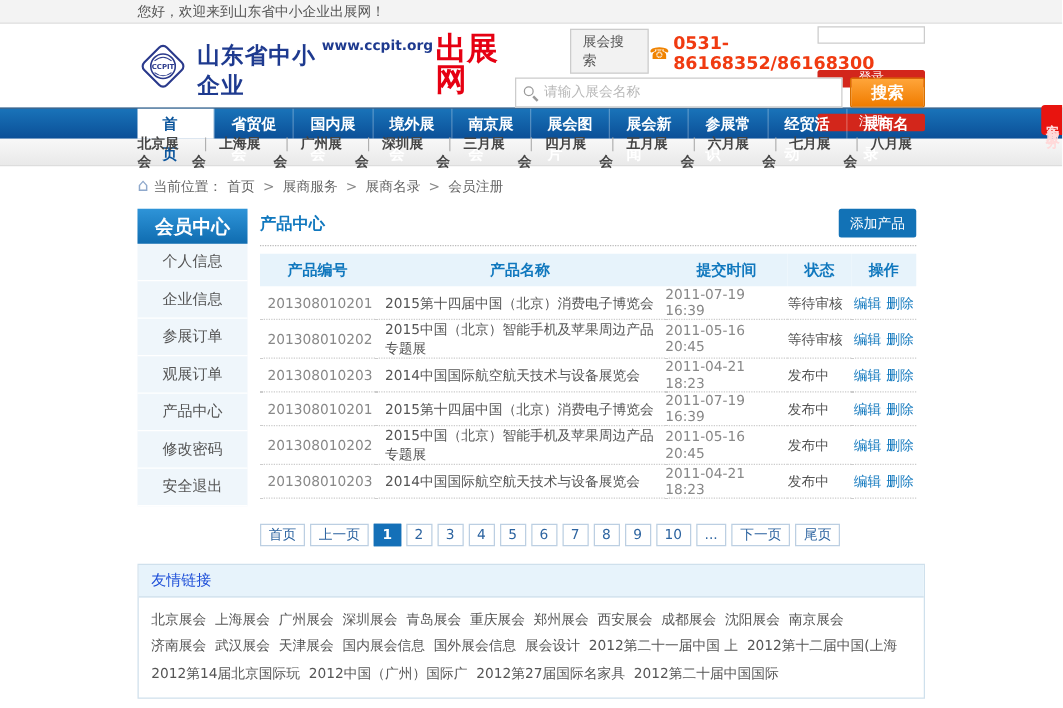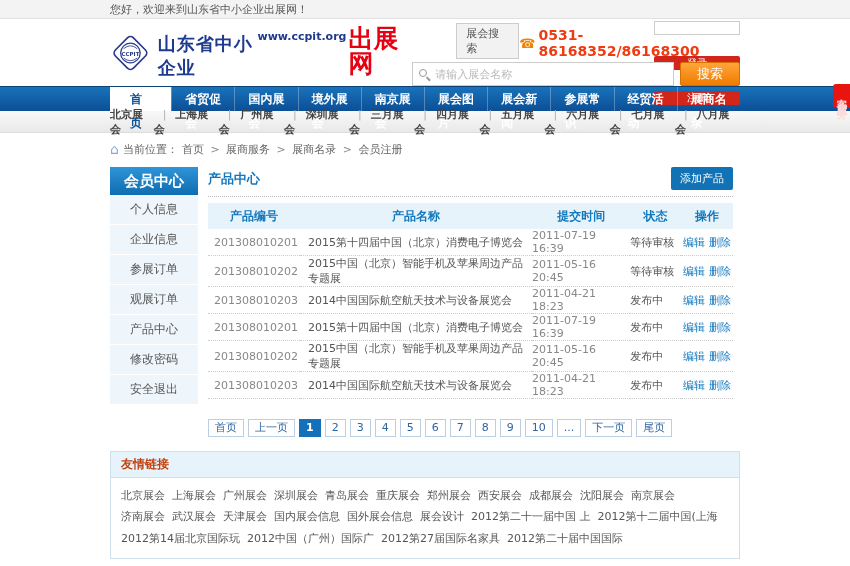--- a/index.html
+++ b/index.html
@@ -27,21 +27,21 @@
   .search-top { display:flex; justify-content:space-between; align-items:flex-end; margin-bottom:3px; }
   .search-tab { background:#f2f2f2; border:1px solid #ccc; font-size:11px; color:#555; padding:2px 9px;margin-left:44px; }
   .phone { display:flex; align-items:center; gap:3px; font-size:14px; font-weight:bold; color:#f03a10; }
   .phone-ic { font-size:13px; color:#f08300; }
   .search-row { display:flex; }
   .input-wrap { position:relative; flex:1; }
   .input-wrap input { width:100%; height:24px; border:1px solid #ccc; font-size:11px; padding:0 4px 0 22px; color:#444; }
   .input-wrap input::placeholder { color:#b9b9b9; }
   .mag { position:absolute; left:7px; top:7px; width:8px; height:8px; border:1px solid #999; border-radius:50%; }
   .mag::after { content:""; position:absolute; width:5px; height:1.5px; background:#999; transform:rotate(45deg); left:6px; top:8px; }
-  .search-btn { width:60px; height:24px; margin-left:6px; background:linear-gradient(#ffa53a,#f07c00); border:1px solid #d86f00; border-radius:2px; color:#fff; font-weight:normal; font-size:13px; cursor:pointer; }
+  .search-btn { width:60px; height:24px; margin-left:6px; background:linear-gradient(#ffa53a,#f07c00); border:1px solid #d86f00; border-radius:2px; color:#fff; font-weight:bold; font-size:13px; cursor:pointer; }
 
   
   .nav-wrap { background:linear-gradient(#1973b9,#0b4f97); border-top:1px solid #0a4277; }
   .nav { display:flex; height:24px; }
   .nav-item { color:#fff; font-size:12px; font-weight:bold; line-height:24px; padding:0 13px; }
   .nav-item + .nav-item { border-left:1px solid rgba(255,255,255,.28); }
   .nav-item.active { background:#fff; color:#0b559c; padding:0 20px; }
   .subnav-wrap { background:linear-gradient(#f8f8f8,#e9e9e9); border-bottom:1px solid #ddd; }
   .subnav { display:flex; align-items:center; height:21px; font-size:11px; }
   .subnav-item { color:#444; font-weight:bold; }
@@ -70,21 +70,21 @@
   .c-time { width:100px; color:#888; }
   .c-status { width:52px; color:#555; }
   .c-ops { width:43px; text-align:left; white-space:nowrap; }
   .op { color:#1178be; margin:0 2px; }
   .pagination { margin-top:20px; display:flex; gap:4px; }
   .page-btn { border:1px solid #bccfe2; background:#fff; color:#2d64a0; font-size:11px; padding:2px 6px; line-height:12px; }
   .page-btn.active { background:#1470b8; border-color:#1470b8; color:#fff; font-weight:bold; }
 
   
   .links-box { border:1px solid #cfe0ec; margin-top:14px; }
-  .links-head { background:#e7f3fb; border-bottom:1px solid #cfe0ec; color:#c2410c; font-size:12px; font-weight:bold; padding:4px 10px; }
+  .links-head { background:#e7f3fb; border-bottom:1px solid #cfe0ec; color:#1d4ed8; font-size:12px; font-weight:normal; padding:4px 10px; }
   .links-body { padding:7px 10px 9px 10px; font-size:11px; line-height:1.95; }
   .flink { color:#555; margin-right:7px; white-space:nowrap; }
 
   
   .service-tab { position:absolute; right:0; top:84px; width:17px; background:#e8140f; color:#ffd9d9; font-size:11px; font-weight:bold; writing-mode:vertical-rl; text-orientation:upright; letter-spacing:3px; padding:6px 2px; border-radius:3px 0 0 3px; cursor:pointer; }
 </style>
 </head>
 <body>
 
 <div class="page">

